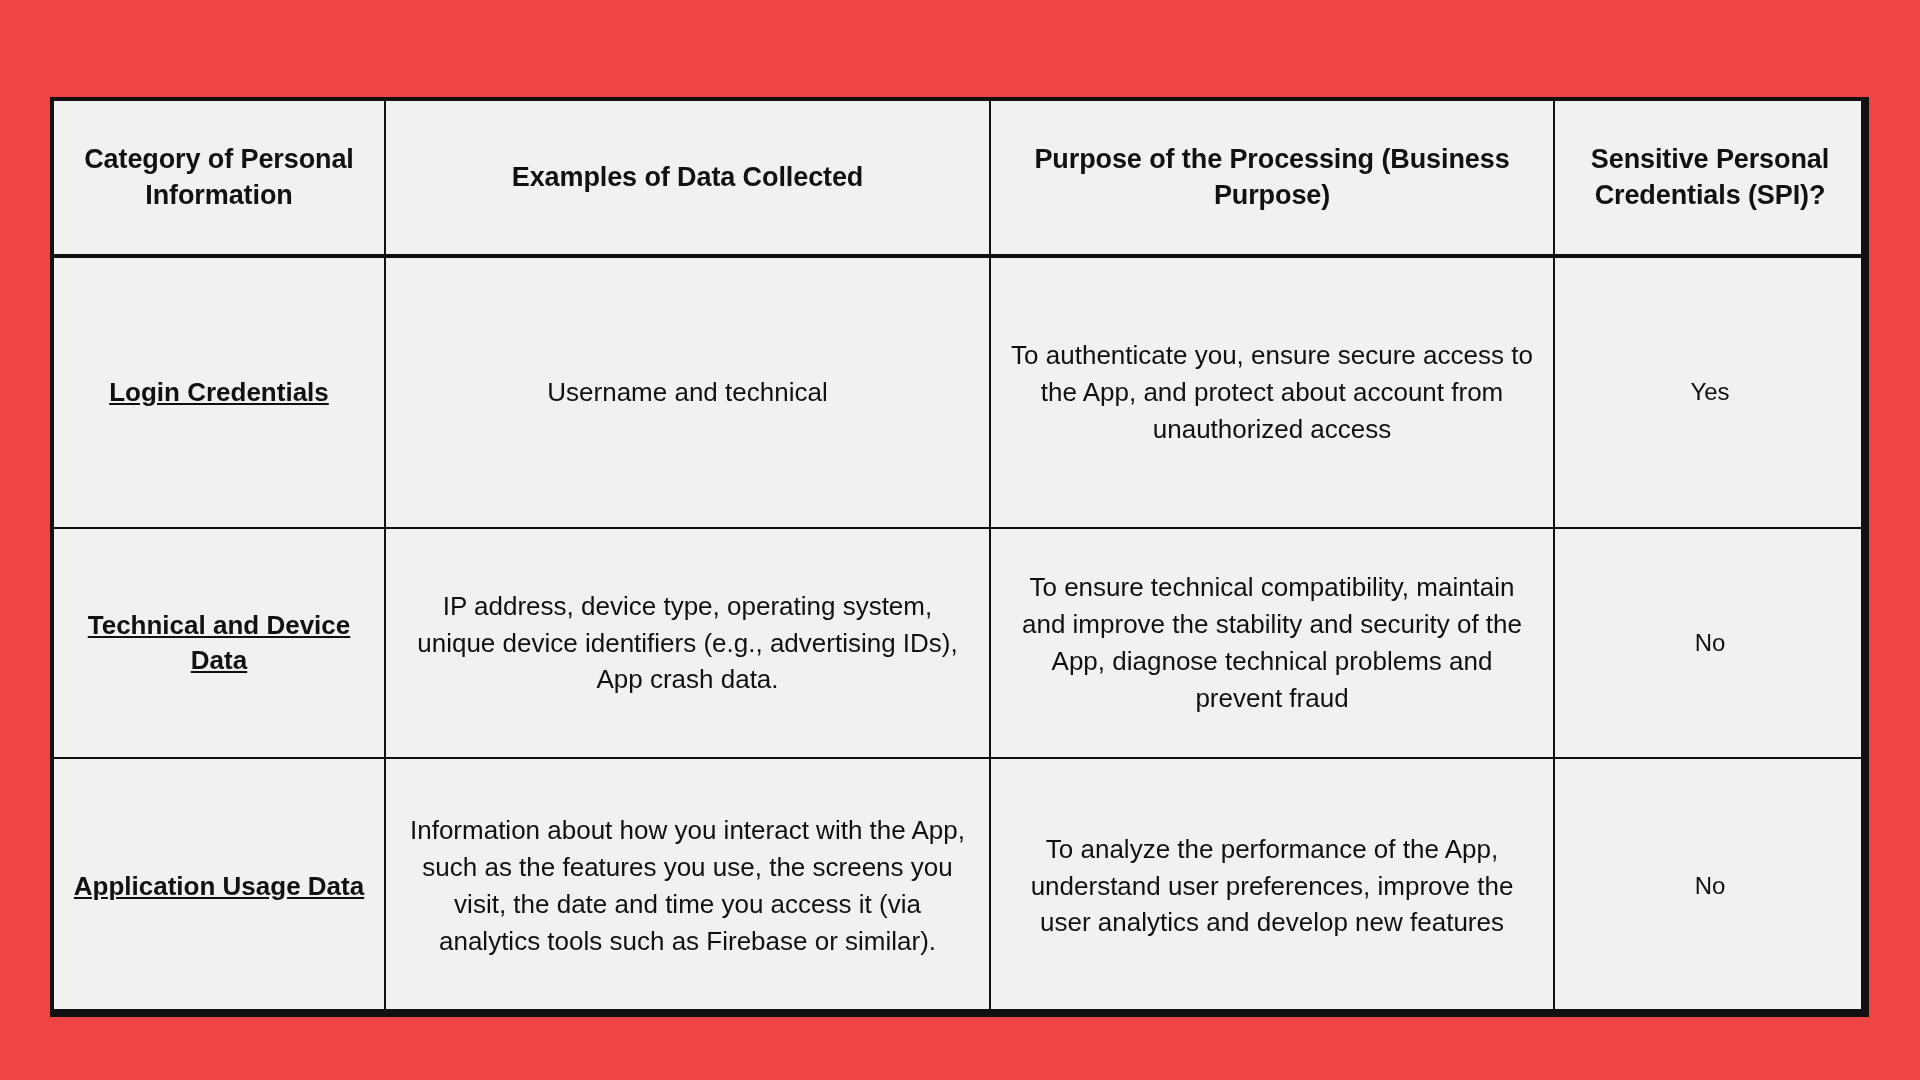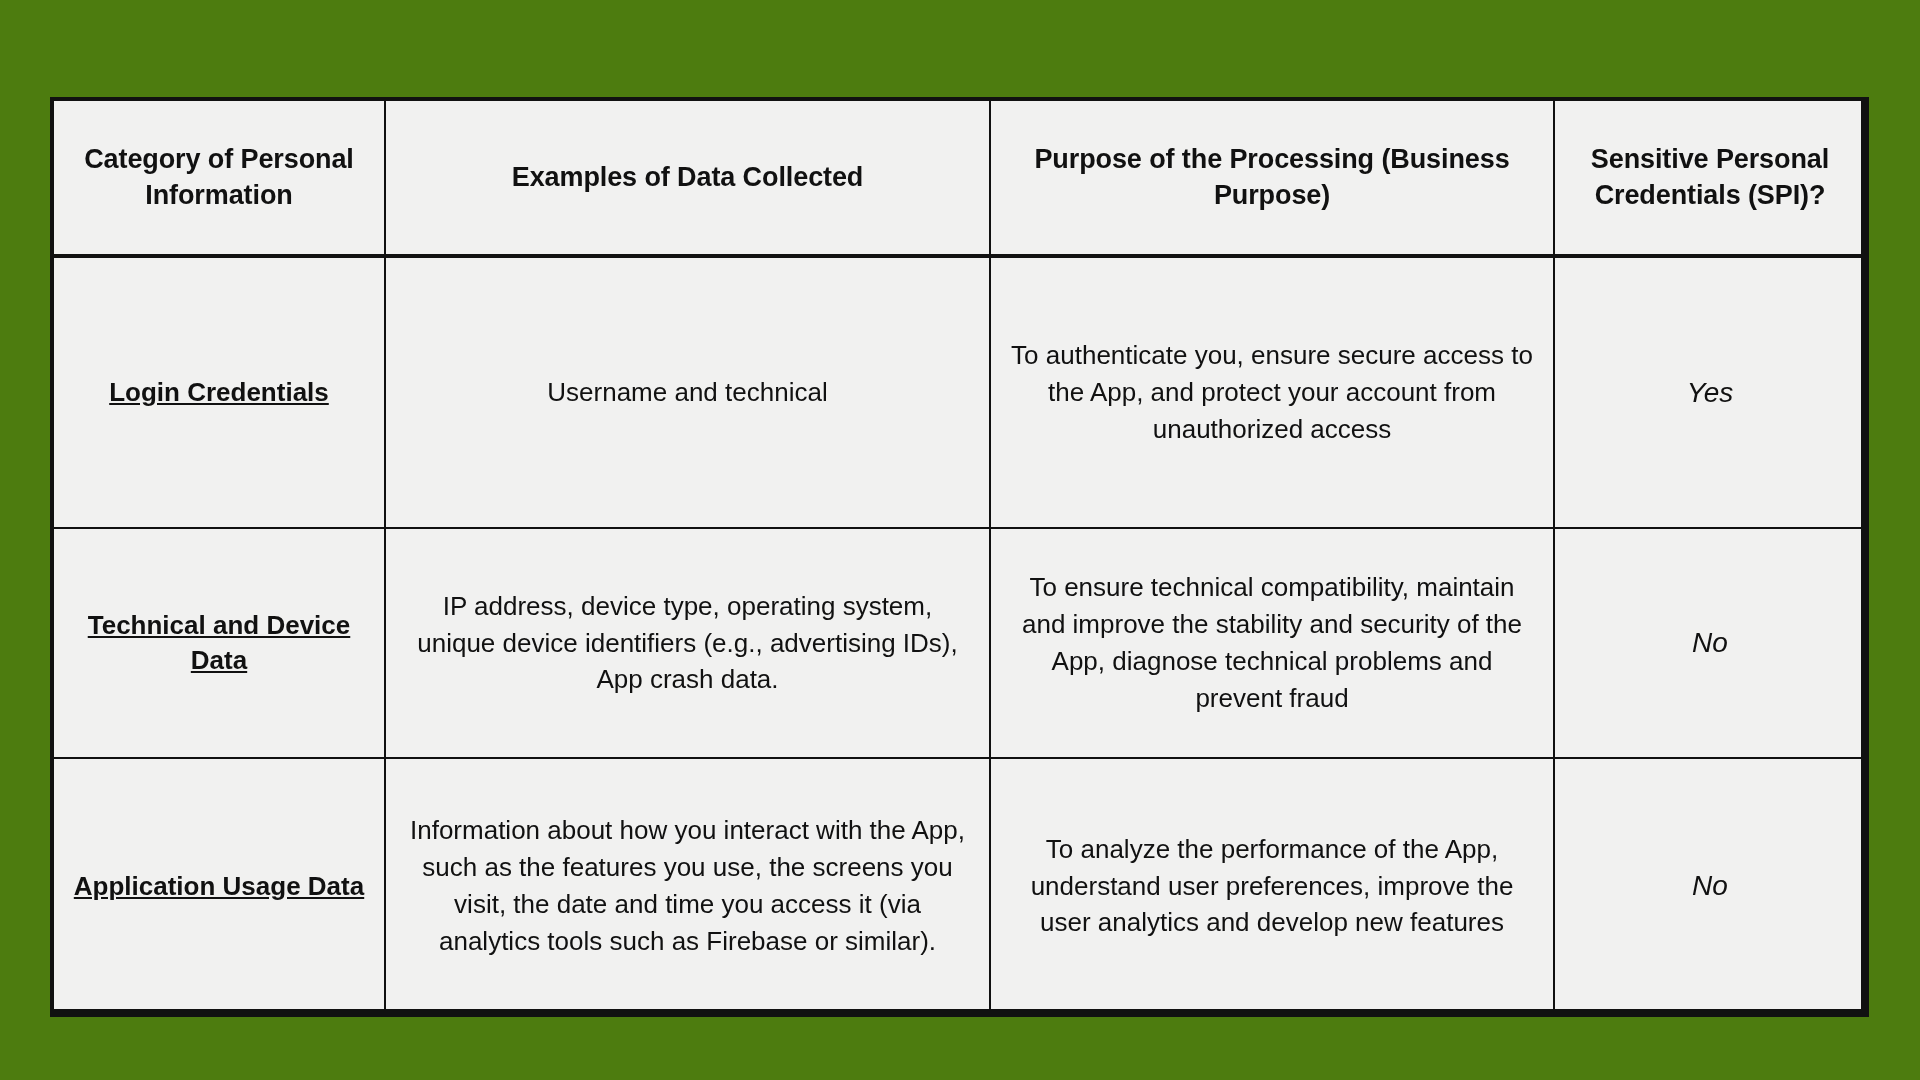--- a/index.html
+++ b/index.html
@@ -12,21 +12,21 @@
     background: #f1f1f0;
     font-family: "Liberation Sans", sans-serif;
     -webkit-font-smoothing: antialiased;
     overflow: hidden;
   }
 
   #page {
     position: relative;
     width: 1920px;
     height: 1080px;
-    background: #4d7c0f;
+    background: #ef4444;
   }
 
   
   .table-wrap {
     position: absolute;
     left: 50px;
     top: 97px;
     width: 1815px;
     height: 916px;
   }
@@ -94,22 +94,21 @@
     line-height: 1.42;
     font-weight: normal;
   }
   tbody td.cat {
     font-weight: bold;
     font-size: 26px;
     line-height: 1.34;
     text-decoration: underline;
   }
   tbody td.spi {
-    font-size: 28px;
-    font-style: italic;
+    font-size: 24px;
   }
 
   tbody tr td.first { border-left: 4px solid #111111 !important; }
   tbody tr td.last  { border-right: 4px solid #111111 !important; }
   tbody tr:last-child td { border-bottom: 4px solid #111111 !important; }
 
   
   td.c2cell, th.c2head { border-left-width: 3px; border-right-width: 3px; margin-left: 16px; }
   td.c3cell, th.c3head { border-left-width: 3px; border-right-width: 3px; margin-left: 11px; }
 
@@ -146,21 +145,21 @@
       </thead>
       <tbody>
         <tr class="row-1">
           <td class="cat first">
             <span class="cell-text">Login Credentials</span>
           </td>
           <td class="c2cell">
             <span class="cell-text">Username and technical</span>
           </td>
           <td class="c3cell">
-            <span class="cell-text">To authenticate you, ensure secure access to the App, and protect your account from unauthorized access</span>
+            <span class="cell-text">To authenticate you, ensure secure access to the App, and protect about account from unauthorized access</span>
           </td>
           <td class="spi last">
             <span class="cell-text">Yes</span>
           </td>
         </tr>
         <tr class="row-2">
           <td class="cat first">
             <span class="cell-text">Technical and Device Data</span>
           </td>
           <td class="c2cell">

